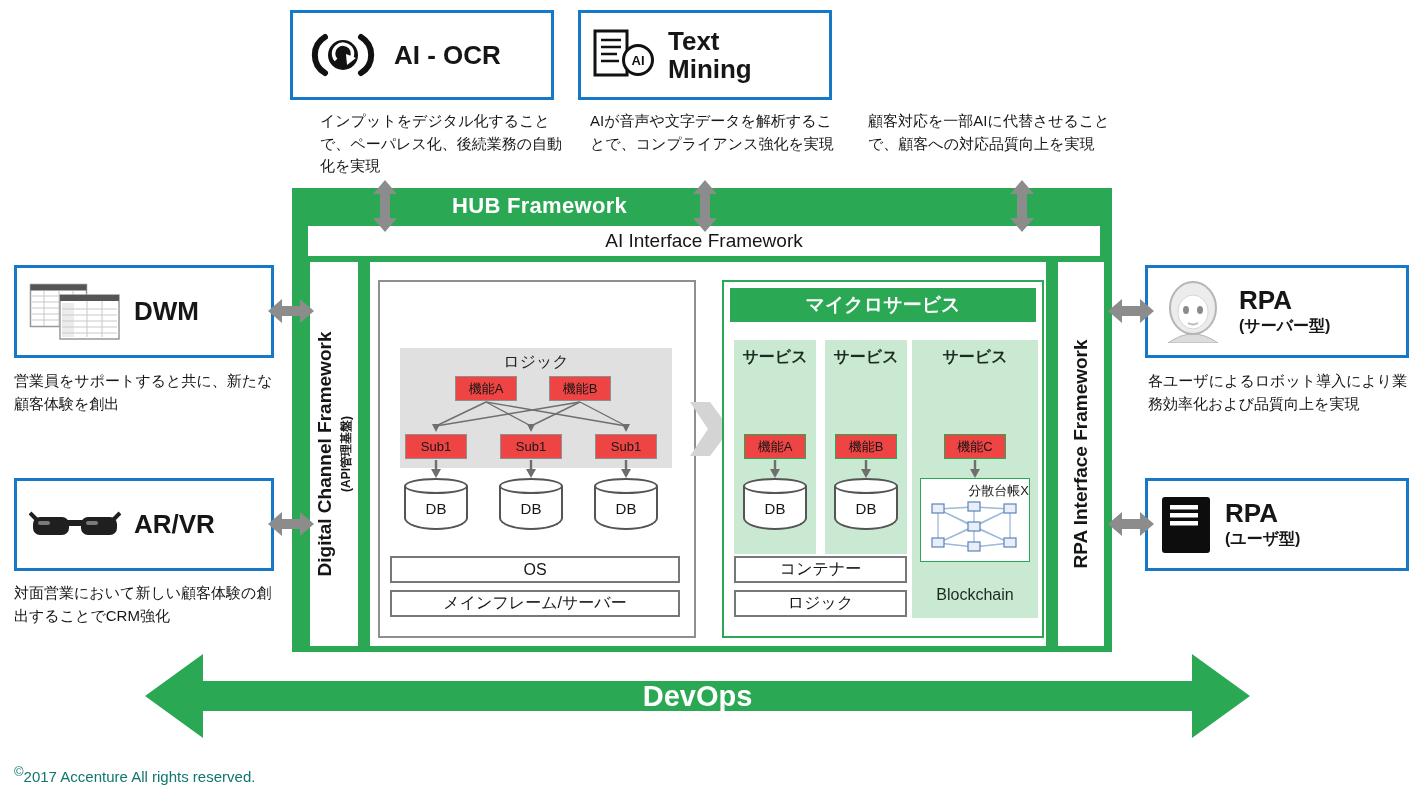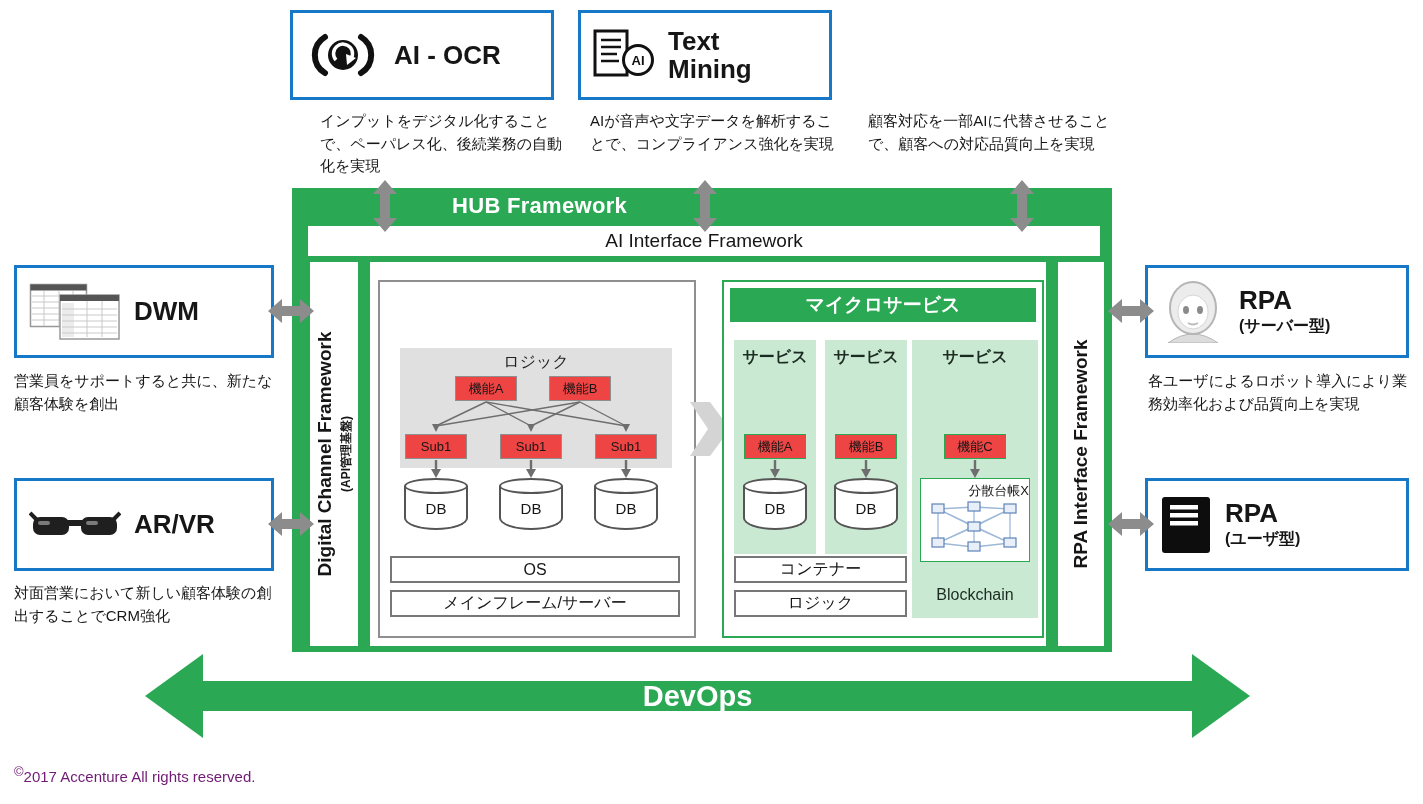--- a/index.html
+++ b/index.html
@@ -40,21 +40,21 @@
   .bclabel{position:absolute;left:912px;top:586px;width:126px;text-align:center;font-size:16px;color:#1c2b22}
   .db{position:absolute;width:64px;height:54px}
   .db-body{position:absolute;left:0;top:8px;width:100%;height:44px;background:#fff;border:2px solid #555;
            border-top:none;border-radius:0 0 50% 50%/0 0 12px 12px}
   .db-top{position:absolute;left:0;top:0;width:100%;height:16px;background:#fff;border:2px solid #555;border-radius:50%}
   .db-label{position:absolute;left:0;top:22px;width:100%;text-align:center;font-size:15px}
   .svgabs{position:absolute}
   .devops-wrap{position:absolute;left:145px;top:652px;width:1105px;height:88px}
   .devops-label{position:absolute;left:0;top:0;width:100%;height:100%;display:flex;align-items:center;justify-content:center;
                 color:#fff;font-size:29px;font-weight:bold}
-  .copyright{position:absolute;left:14px;top:764px;font-size:15px;color:#701a75}
+  .copyright{position:absolute;left:14px;top:764px;font-size:15px;color:#0f766e}
   .copyright sup{font-size:13px;vertical-align:super}
 </style>
 </head>
 <body>
 
 <div class="stage">
 
   <div class="card" style="left:290px;top:10px;width:264px;height:90px">
     <svg width="76" height="46" viewBox="0 0 76 46">
       <path d="M20,5 A21,21 0 0 0 20,41" stroke="#111" stroke-width="6" fill="none" stroke-linecap="round"></path>

